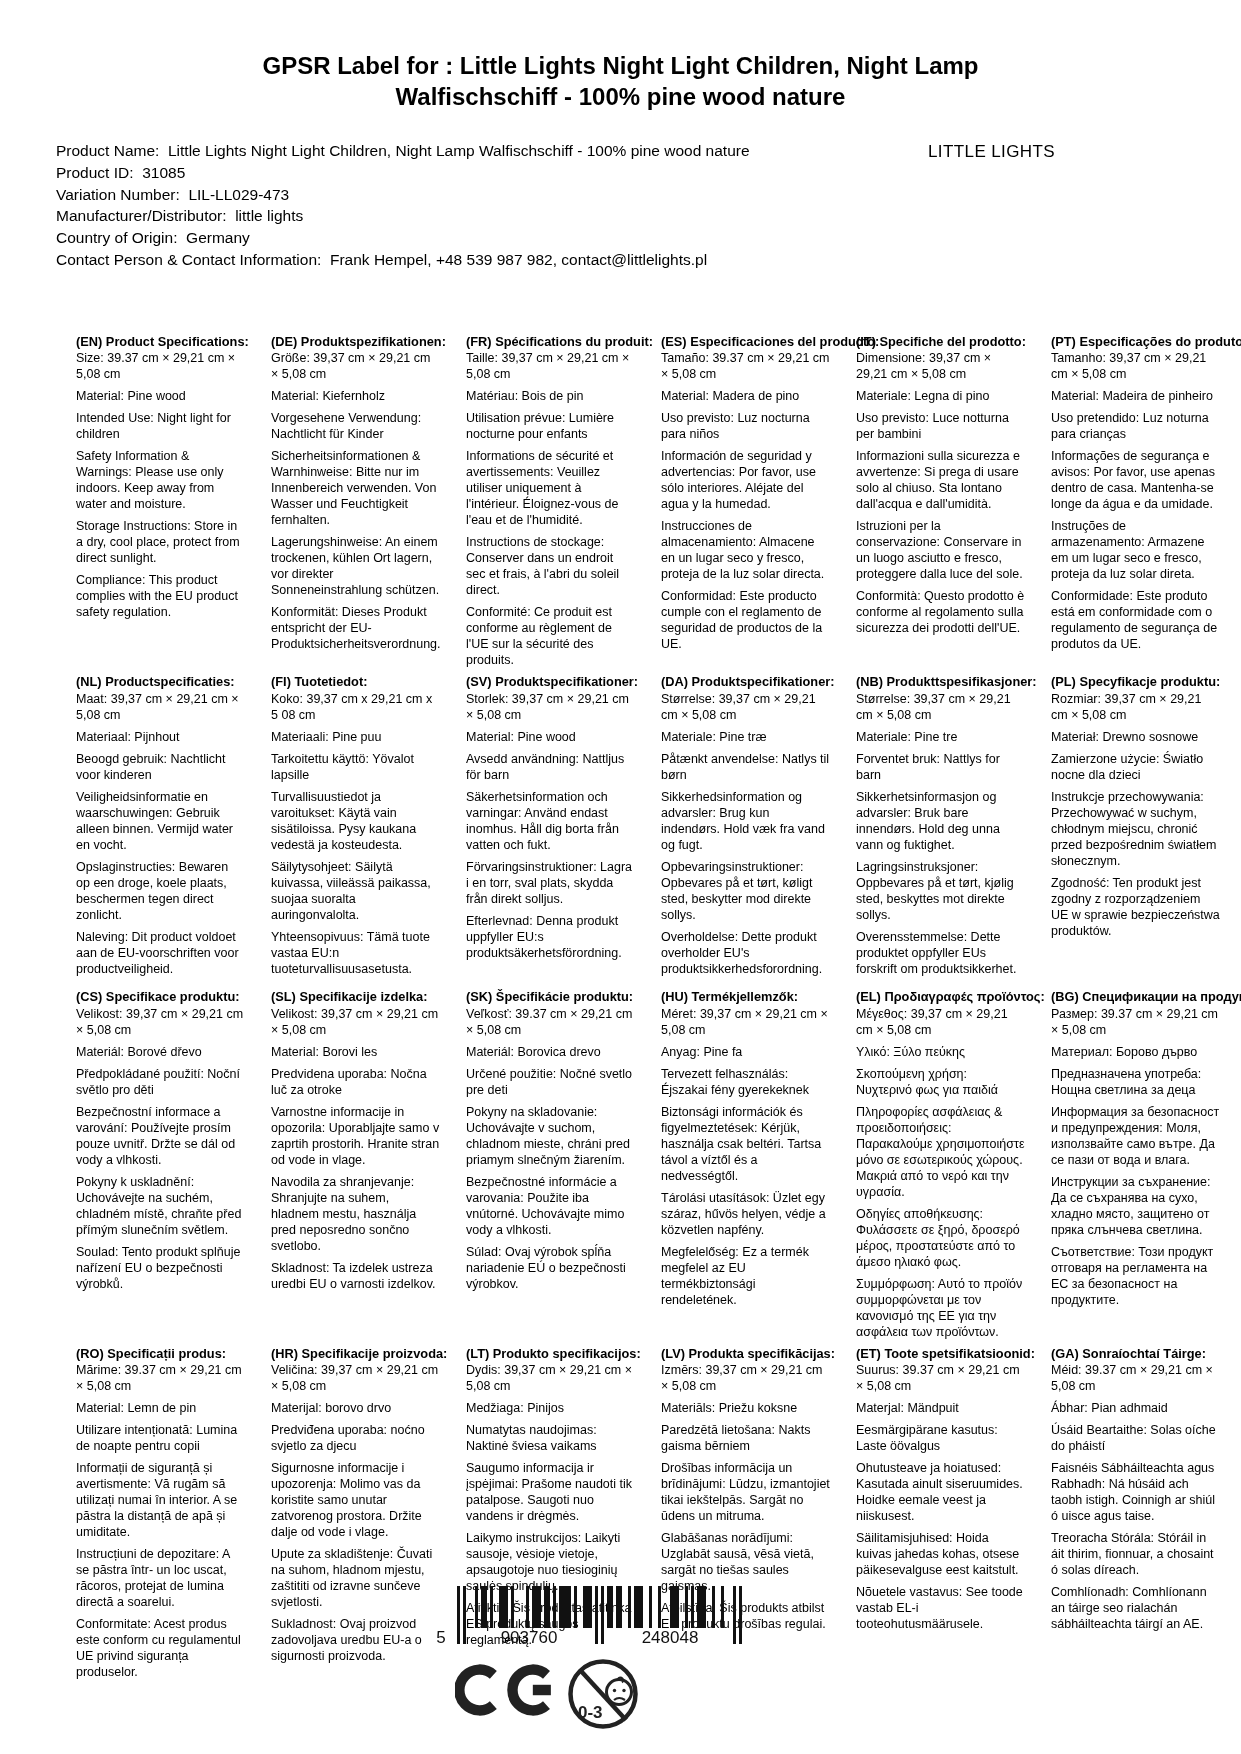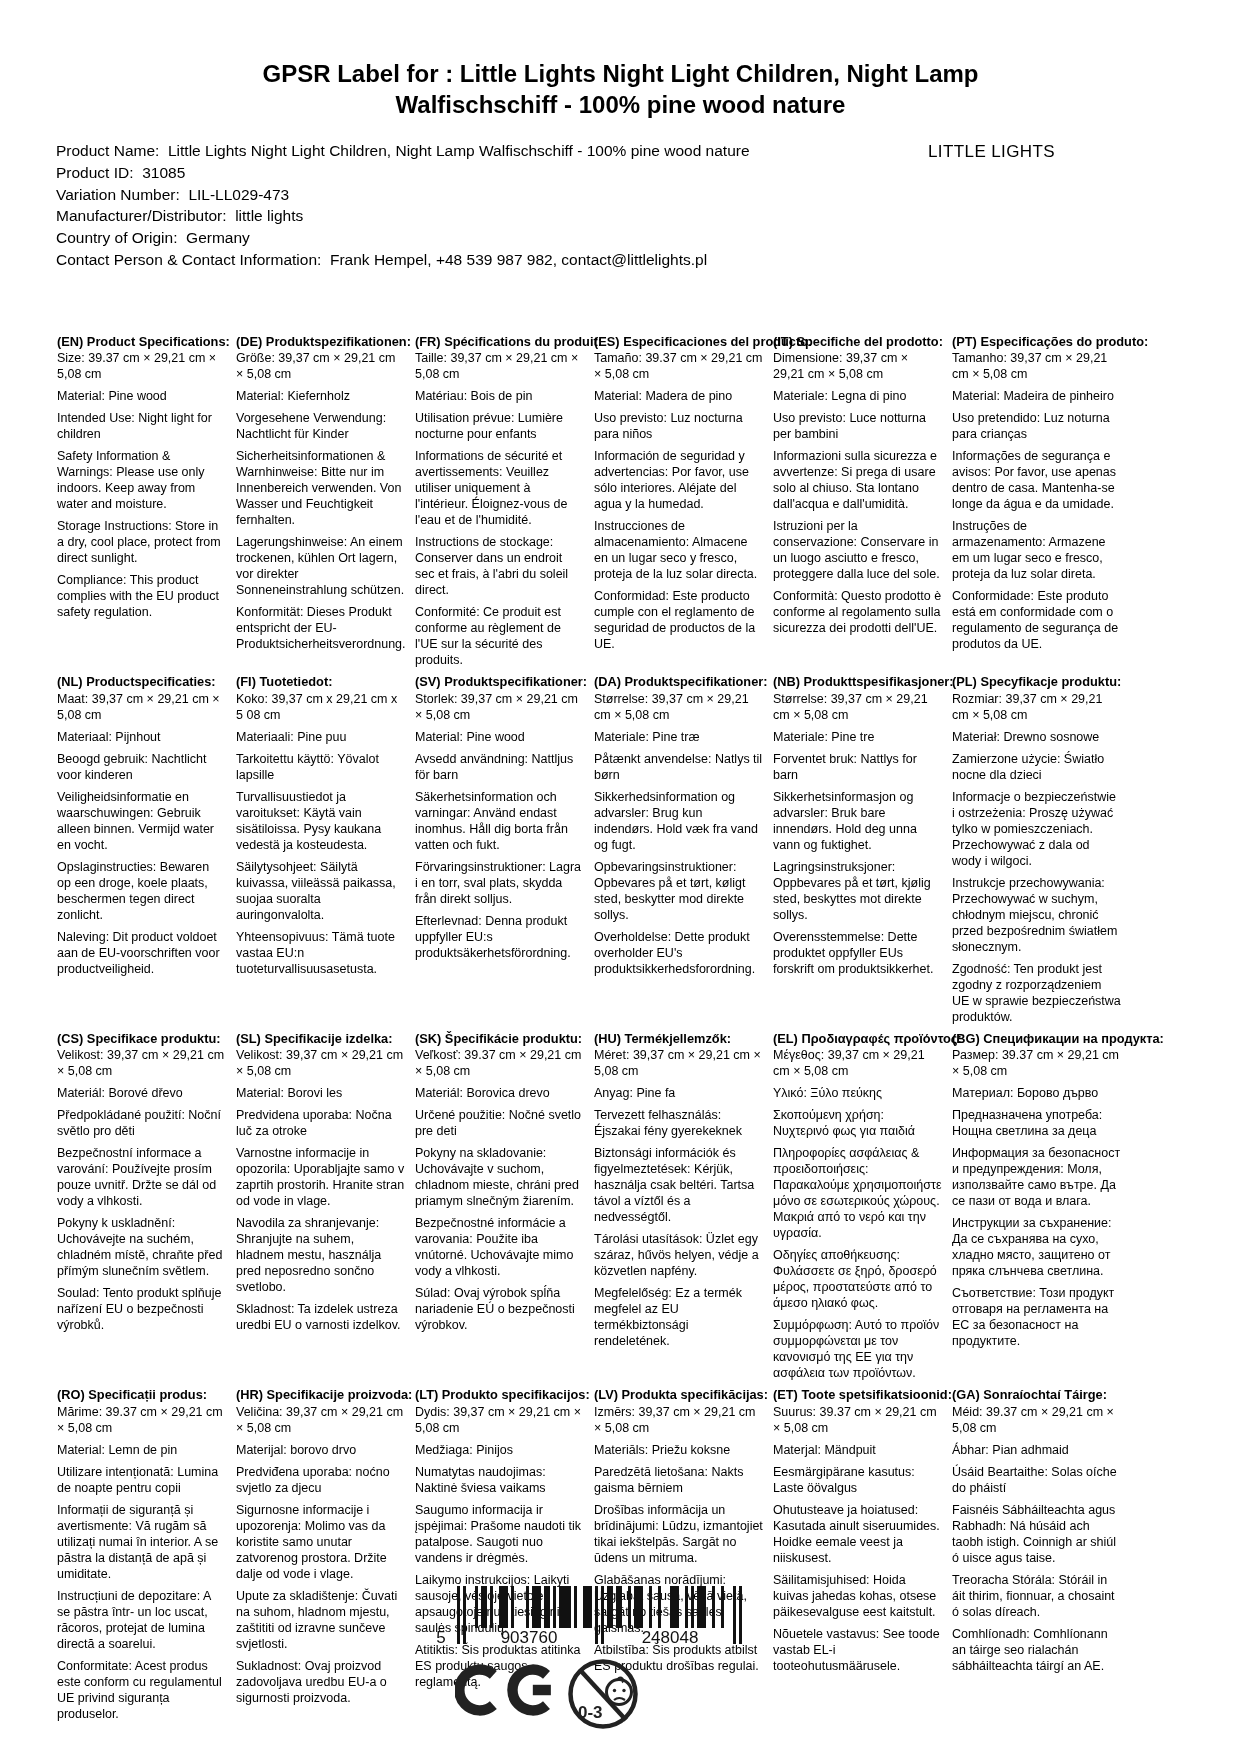--- a/index.html
+++ b/index.html
@@ -2,27 +2,27 @@
 <html><head>
 <meta charset="utf-8">
 <style>
   html,body { margin:0; padding:0; background:#ffffff; }
   .page {
     position:relative; width:1241px; height:1754px; background:#ffffff;
     color:#000; font-family:"Liberation Sans", sans-serif; overflow:hidden;
   }
   .doc-title {
     padding-top:50px; text-align:center; font-weight:bold;
-    font-size:24px; line-height:1.3; letter-spacing:0px; margin:8px;
+    font-size:24px; line-height:1.3; letter-spacing:0px; margin:0;
   }
   .brand { position:absolute; top:142px; left:928px; font-size:17px; letter-spacing:0.4px; }
   .product-info { position:absolute; top:140px; left:56px; font-size:15.5px; line-height:21.8px; }
   .info-label { font-weight:normal; }
   .spec-area { position:absolute; top:334px; left:57px; width:1127px; }
-  .spec-row { display:grid; grid-template-columns:repeat(6,169px); column-gap:10px; align-items:start; }
+  .spec-row { display:grid; grid-template-columns:repeat(6,169px); column-gap:26px; align-items:start;margin-left:19px; }
   .spec-row.r1 { min-height:310px; }
   .spec-row.r2 { min-height:315px; }
   .spec-row.r3 { min-height:320px; }
   .spec-row.r4 { min-height:300px; }
   .spec-block { font-size:12.5px; line-height:1.28; }
   .spec-title { font-weight:bold; font-size:12.8px; white-space:nowrap; margin:0; }
   .spec-block p { margin:0 0 6px 0; }
   .bottom { position:absolute; top:1586px; left:433px; }
   .barcode-wrap { display:block; }
   .bar-digit { font-family:"Liberation Sans", sans-serif; font-size:17px; fill:#111; }
@@ -149,21 +149,20 @@
           <p>Forventet bruk: Nattlys for barn</p>
           <p>Sikkerhetsinformasjon og advarsler: Bruk bare innendørs. Hold deg unna vann og fuktighet.</p>
           <p>Lagringsinstruksjoner: Oppbevares på et tørt, kjølig sted, beskyttes mot direkte sollys.</p>
           <p>Overensstemmelse: Dette produktet oppfyller EUs forskrift om produktsikkerhet.</p>
         </div>
         <div class="spec-block">
           <div class="spec-title">(PL) Specyfikacje produktu:</div>
           <p>Rozmiar: 39,37 cm × 29,21 cm × 5,08 cm</p>
           <p>Materiał: Drewno sosnowe</p>
           <p>Zamierzone użycie: Światło nocne dla dzieci</p>
-          <p>Informacje o bezpieczeństwie i ostrzeżenia: Proszę używać tylko w pomieszczeniach. Przechowywać z dala od wody i wilgoci.</p>
           <p>Instrukcje przechowywania: Przechowywać w suchym, chłodnym miejscu, chronić przed bezpośrednim światłem słonecznym.</p>
           <p>Zgodność: Ten produkt jest zgodny z rozporządzeniem UE w sprawie bezpieczeństwa produktów.</p>
         </div>
       </div>
     <div class="spec-row r3">
         <div class="spec-block">
           <div class="spec-title">(CS) Specifikace produktu:</div>
           <p>Velikost: 39,37 cm × 29,21 cm × 5,08 cm</p>
           <p>Materiál: Borové dřevo</p>
           <p>Předpokládané použití: Noční světlo pro děti</p>

